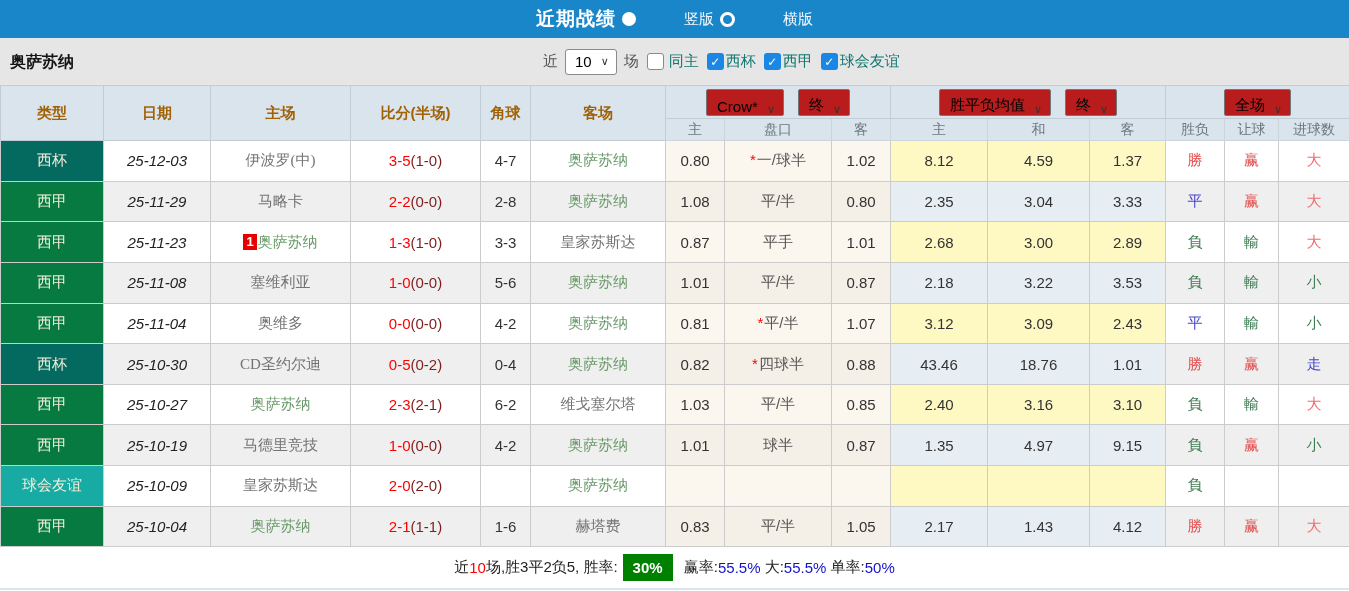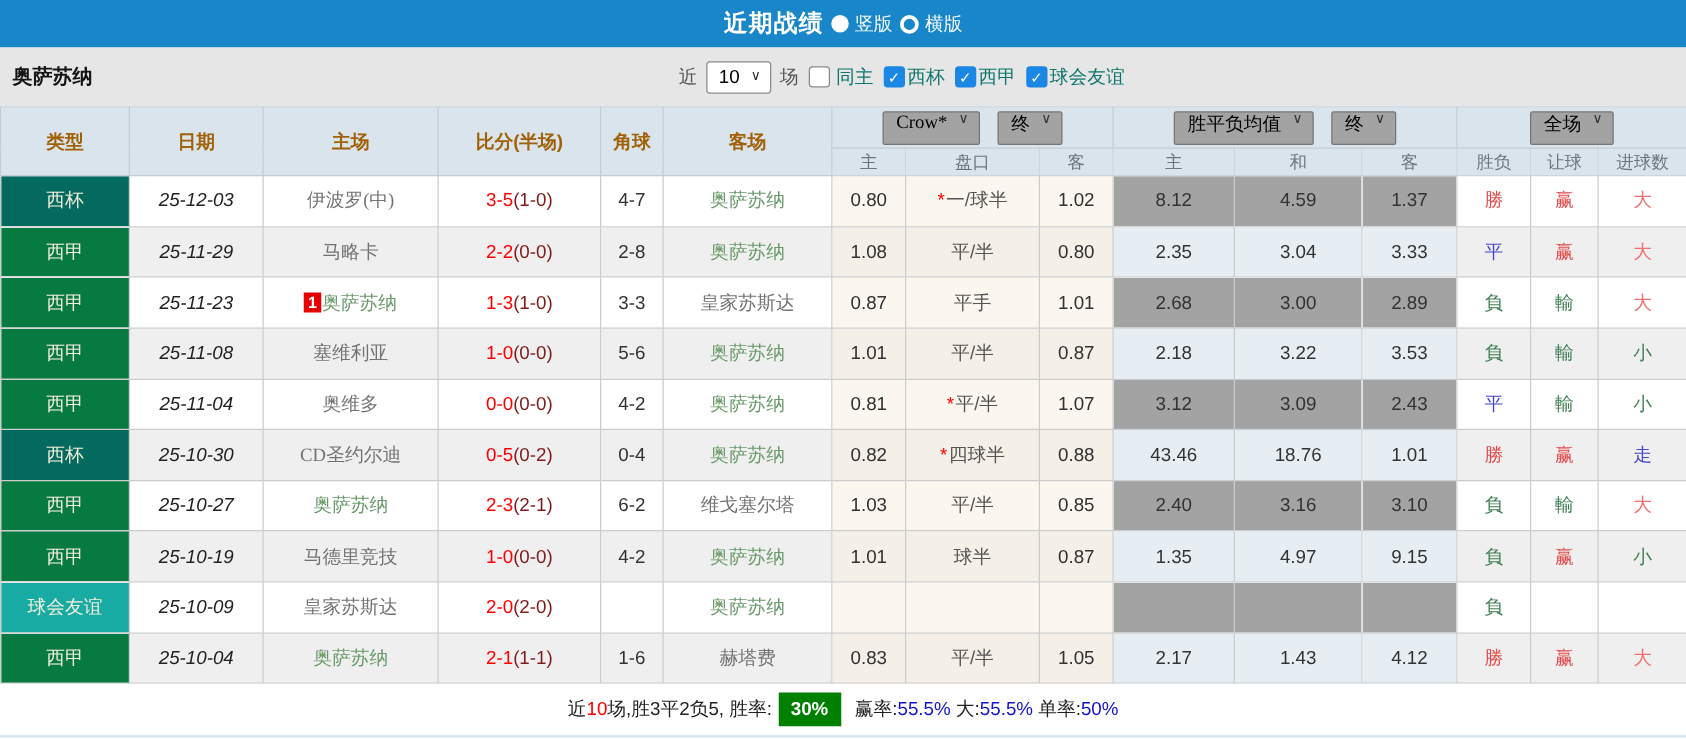--- a/index.html
+++ b/index.html
@@ -11,21 +11,21 @@
 
   
   .topbar{
     height:38px; background:#1886c9; display:flex; align-items:center;
     justify-content:center; color:#fff;
   }
   .topbar .title{ font-size:19px; font-weight:bold; letter-spacing:1px; }
   .radio{ display:inline-block; border-radius:50%; margin:0 5px 0 6px; }
   .radio.sel{ width:14px; height:14px; background:#fff; }
   .radio.unsel{ width:15px; height:15px; border:3.5px solid #fff; background:transparent; }
-  .radio-label{ font-size:15px; color:#f2f8fd; }
+  .radio-label{ font-size:15px; color:#f2f8fd;margin-left:43px; }
 
   
   .filterbar{ height:47px; background:#e6e6e6; position:relative; }
   .team-title{
     position:absolute; left:10px; top:50%; transform:translateY(-50%);
     font-size:16px; font-weight:bold; color:#151515;
   }
   .filters{
     position:absolute; left:543px; top:50%; transform:translateY(-50%);
     display:flex; align-items:center; font-size:15px; color:#555; white-space:nowrap;
@@ -48,34 +48,34 @@
 
   
   table{ width:1349px; border-collapse:collapse; table-layout:fixed; }
   thead th{ background:#dae4ec; font-weight:normal; padding:0; }
   .hdr-top th{ height:33px; border:1px solid #c2ccd4; }
   .hdr-sub th{ height:22px; font-size:14px; color:#6b7780; border:1px solid #ccd5db; }
   .th-main{ font-size:15px; color:#a16207;font-weight:bold; }
   .group-cell{ vertical-align:middle; }
   .group-inner{ display:flex; align-items:center; justify-content:center; gap:14px; }
   .hdr-select{
-    display:inline-flex; align-items:flex-start; background:#a3a3a3;
+    display:inline-flex; align-items:flex-end; background:#b91c1c;
     border:1px solid #757575; border-radius:2px; height:27px;
-    padding:0 8px 0 10px; font-size:15px; color:#000; cursor:default;font-family:Liberation Serif, serif;
+    padding:0 8px 0 10px; font-size:15px; color:#000; cursor:default;
   }
 
   tbody td{
     height:40.65px; text-align:center; font-size:15px; color:#333;
     border:1px solid #ccc; padding:0; white-space:nowrap; overflow:hidden;
   }
   tbody td{ background:#fff; }
   tbody tr:nth-child(even) td{ background:#efefef; }
   tbody td.c-odds{ background:#fbf6ee; }
   tbody tr:nth-child(even) td.c-odds{ background:#f4efe7; }
-  tbody td.c-avg{ background:#a3a3a3; }
+  tbody td.c-avg{ background:#fef9c3; }
   tbody tr:nth-child(even) td.c-avg{ background:#e7eef3; }
 
   td.td-type{ color:#f2eedb; }
   tbody tr td.t-cup{ background:#04695e; }
   tbody tr td.t-liga{ background:#067a40; }
   tbody tr td.t-friendly{ background:#18aba3; }
 
   .td-date{ color:#222;font-style:italic; }
   .home-name.team, .away-name.team{ color:#6a9a6a; }
   .home-name.plain, .away-name.plain{ color:#737373;font-family:Liberation Serif, serif; }

